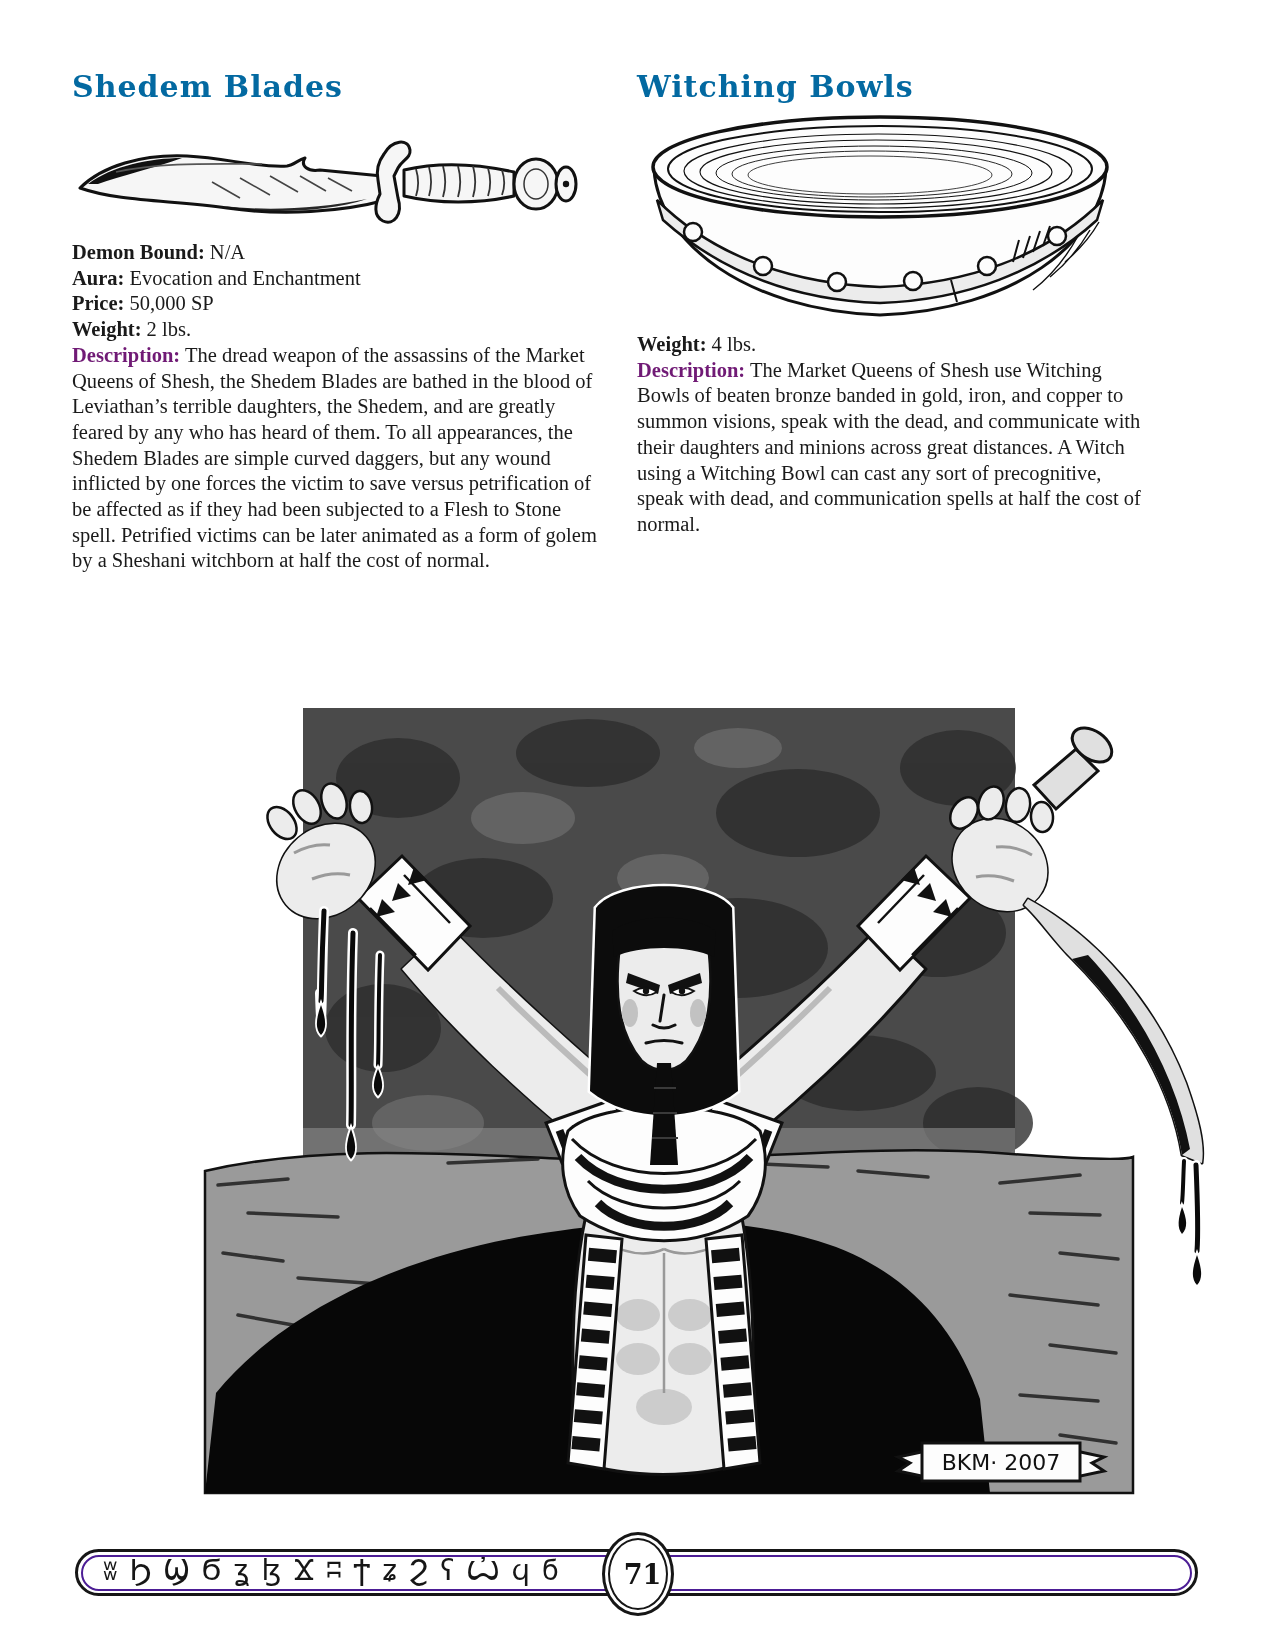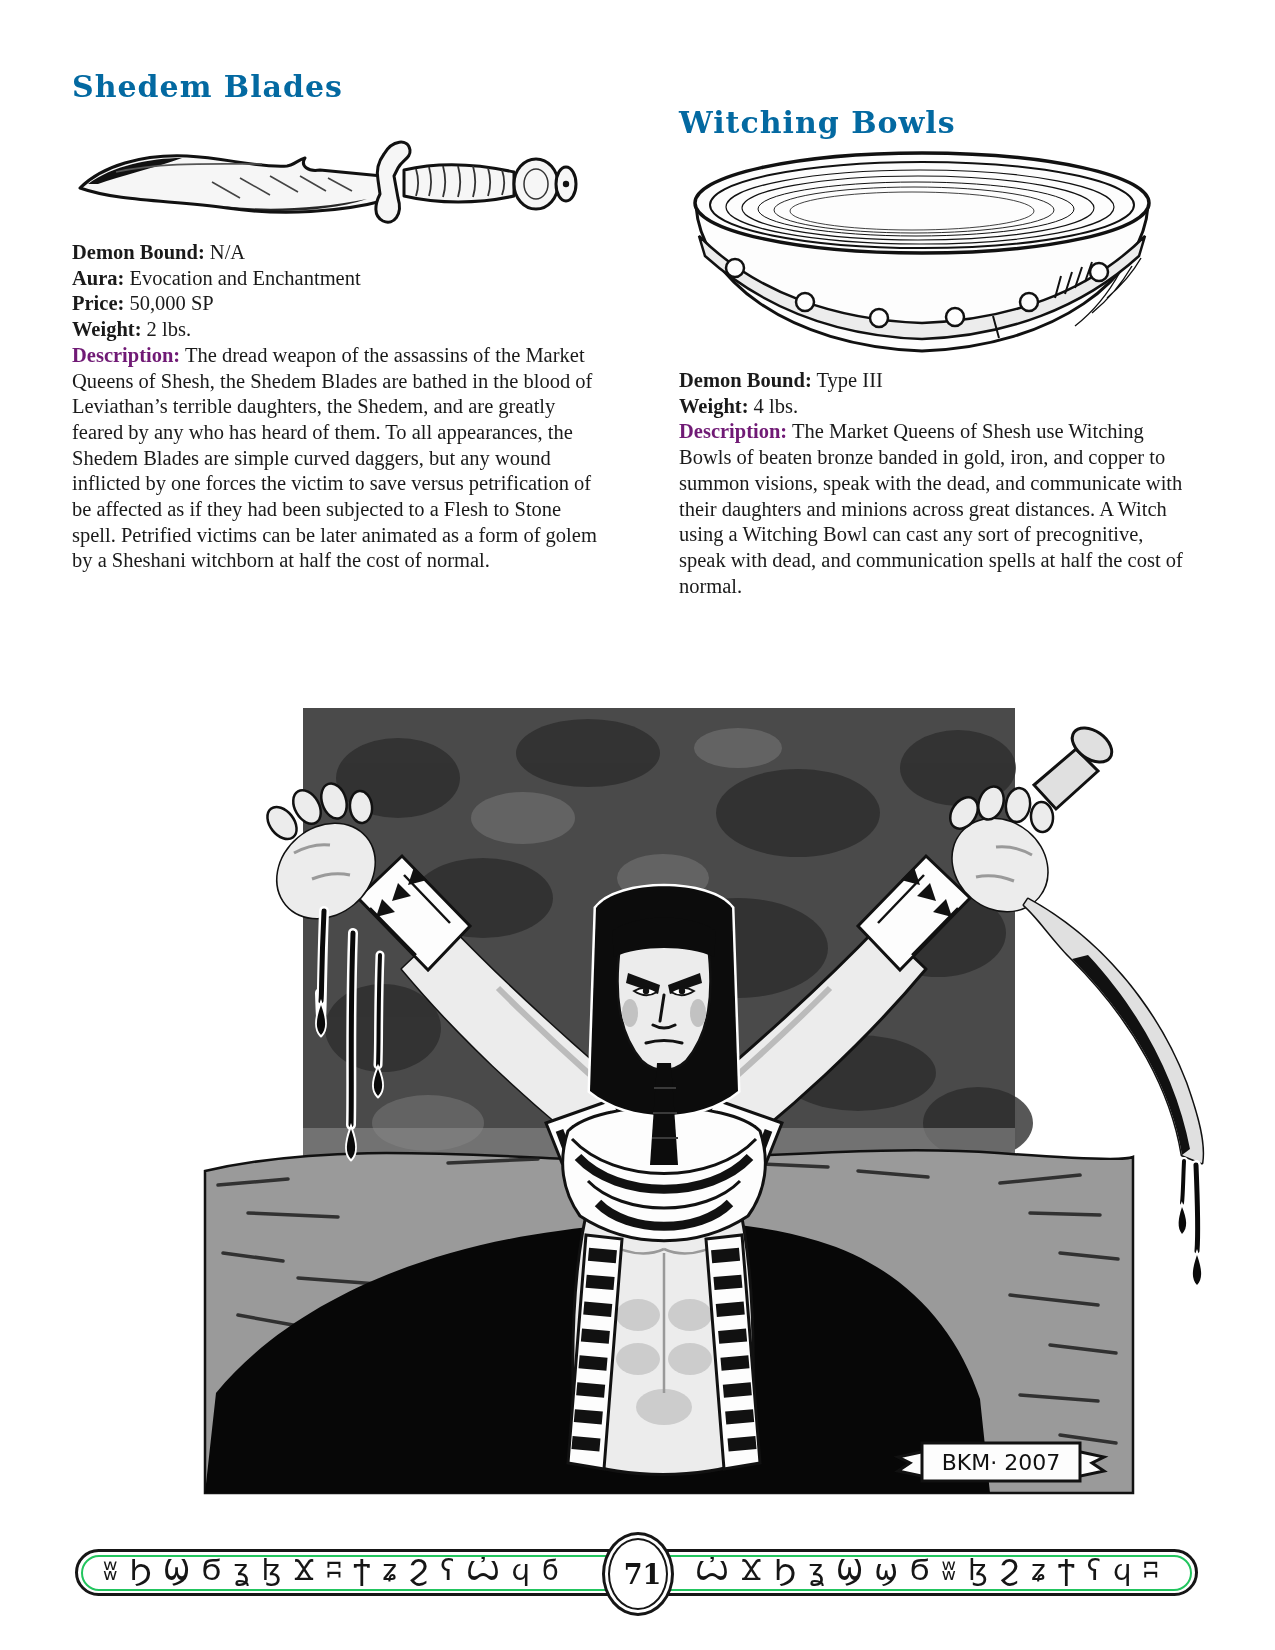--- a/index.html
+++ b/index.html
@@ -3,41 +3,41 @@
 <meta charset="utf-8">
 <style>
   html,body { margin:0; padding:0; background:#888; }
   .page {
     position:relative; width:1275px; height:1650px; margin:0 auto;
     background:#ffffff; overflow:hidden;
     font-family:"Liberation Serif","DejaVu Serif",serif; color:#1a1a1a;
   }
   .col { position:absolute; top:70px; }
   .col-left  { left:72px;  width:538px; }
-  .col-right { left:679px; width:516px;margin-top:36px; }
+  .col-right { left:637px; width:516px; }
   .item-title {
     margin:0; font-family:"DejaVu Serif",serif; font-weight:bold;
     font-size:30px; line-height:34px; letter-spacing:1px; color:#0369a1;
   }
   .item-art { display:block; }
   .art-dagger { margin:16px 0 8px 0; }
   .art-bowl   { margin:8px 0 4px 8px; }
   .stats { font-size:20.5px; line-height:25.7px; }
   .stat b, .desc b { font-weight:bold; color:#701a75; }
   .desc { margin:0; font-size:20.5px; line-height:25.7px; text-align:left; }
   .main-art { position:absolute; left:98px; top:693px; width:1142px; height:810px; }
 
   .footer-band {
     position:absolute; left:75px; top:1549px; width:1123px; height:47px;
     border:3px solid #161616; border-radius:26px; box-sizing:border-box;
     padding:3px; background:#fff;
   }
   .footer-band-inner {
     width:100%; height:100%; box-sizing:border-box;
-    border:2px solid #22c55e; border-radius:20px;
+    border:2px solid #4c1d95; border-radius:20px;
     display:flex; align-items:center; justify-content:space-between;
     padding:16px 20px; overflow:hidden;
   }
   .glyphs {
     font-family:"DejaVu Sans",sans-serif; font-size:28px; line-height:1;
     letter-spacing:12px; white-space:nowrap; color:#161616;
     transform:translateY(-2px);
   }
   .page-badge {
     position:absolute; left:602px; top:1532px; width:72px; height:84px;
@@ -108,21 +108,20 @@
       <ellipse cx="235" cy="55" rx="227" ry="50" fill="#fdfdfd" stroke="#111" stroke-width="3.5"></ellipse>
       <ellipse cx="235" cy="57" rx="212" ry="43" fill="none" stroke="#111" stroke-width="2"></ellipse>
       <ellipse cx="233" cy="59" rx="194" ry="37" fill="none" stroke="#111" stroke-width="1.2"></ellipse>
       <ellipse cx="231" cy="60" rx="176" ry="32" fill="none" stroke="#111" stroke-width="1.1"></ellipse>
       <ellipse cx="229" cy="61" rx="158" ry="27" fill="none" stroke="#111" stroke-width="1"></ellipse>
       <ellipse cx="227" cy="62" rx="140" ry="23" fill="none" stroke="#111" stroke-width="0.9"></ellipse>
       <ellipse cx="225" cy="63" rx="122" ry="19" fill="none" stroke="#111" stroke-width="0.8"></ellipse>
     </svg>
 
     <div class="stats">
-      <div><b>Demon Bound:</b> <span>Type III</span></div>
       <div><b>Weight:</b> <span>4 lbs.</span></div>
       <p class="desc"><b>Description:</b> <span>The Market Queens of Shesh use Witching Bowls of beaten bronze banded in gold, iron, and copper to summon visions, speak with the dead, and communicate with their daughters and minions across great distances. A Witch using a Witching Bowl can cast any sort of precognitive, speak with dead, and communication spells at half the cost of normal.</span></p>
     </div>
   </div>
 
   <svg class="main-art" width="1142" height="810" viewBox="0 0 1142 810">
 
     <rect x="205" y="15" width="712" height="498" fill="#4a4a4a"></rect>
     <g fill="#2d2d2d" opacity="0.8">
       <ellipse cx="300" cy="85" rx="62" ry="40"></ellipse>
@@ -273,21 +272,20 @@
       <path d="M828,758 L800,764 L812,770 L800,778 L828,784 Z" fill="#fdfdfd" stroke="#111" stroke-width="3"></path>
       <path d="M978,758 L1006,764 L994,770 L1006,778 L978,784 Z" fill="#fdfdfd" stroke="#111" stroke-width="3"></path>
       <rect x="824" y="750" width="158" height="38" fill="#fdfdfd" stroke="#111" stroke-width="3"></rect>
       <text x="903" y="777" text-anchor="middle" font-family="DejaVu Sans, sans-serif" font-size="22" fill="#111">BKM· 2007</text>
     </g>
   </svg>
 
   <div class="footer-band">
     <div class="footer-band-inner">
       <span class="glyphs">ʬϦϢϬʓɮϪʭϮʑϨʕѼϥϭ</span>
-      <span class="glyphs">ѼϪϦʓϢϣϬʬɮϨʑϮʕϥʭ</span>
     </div>
   </div>
   <div class="page-badge">
     <div class="page-badge-inner">
       <span>71</span>
     </div>
   </div>
 
 </div>
 

